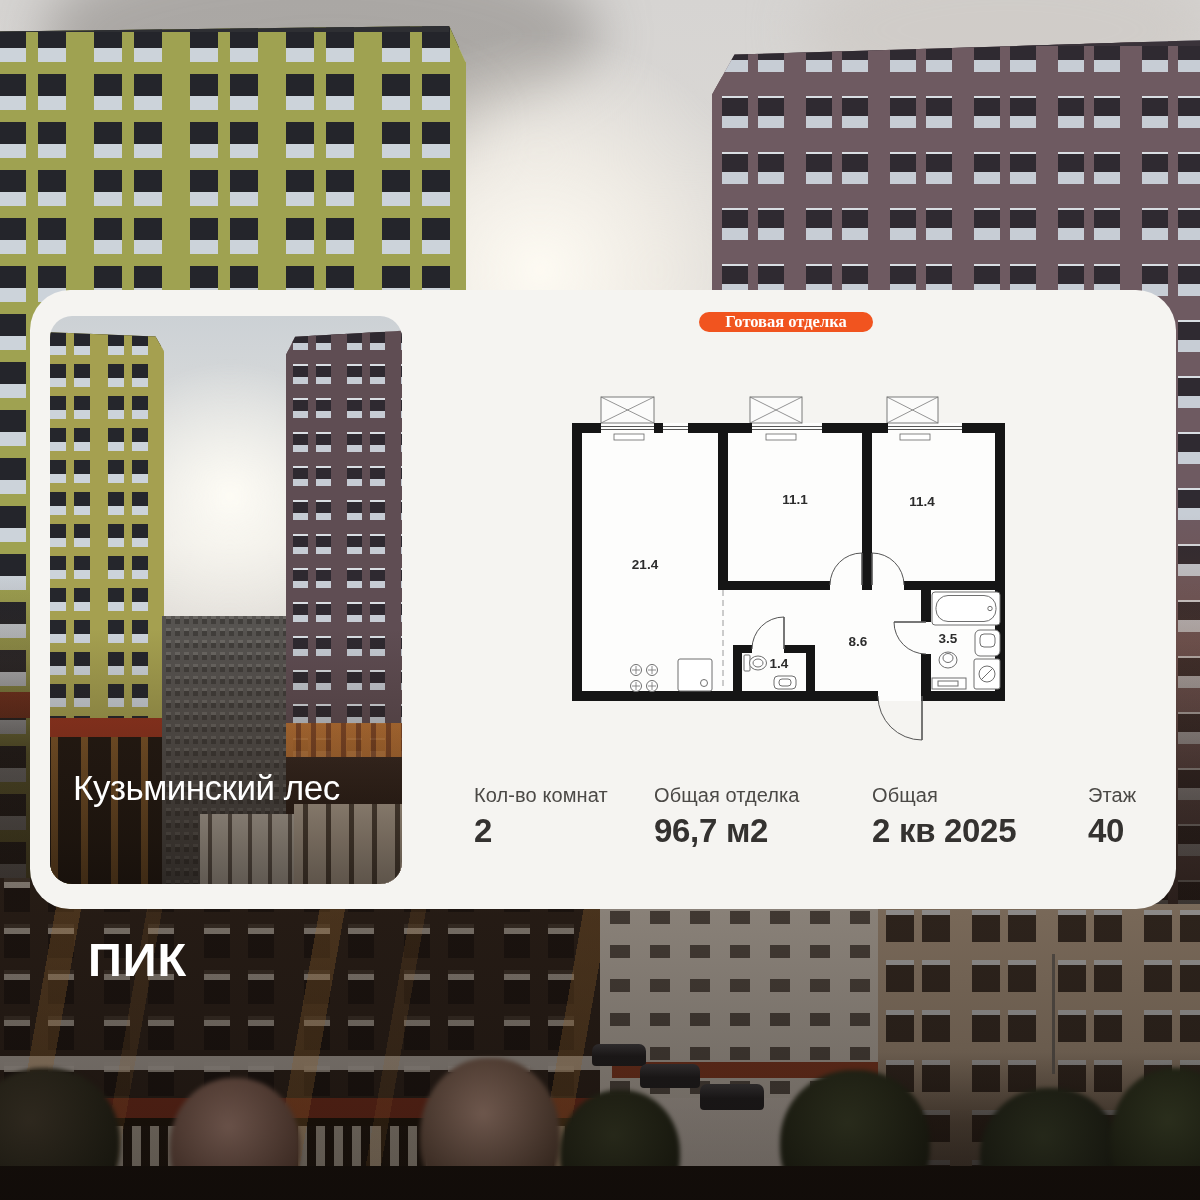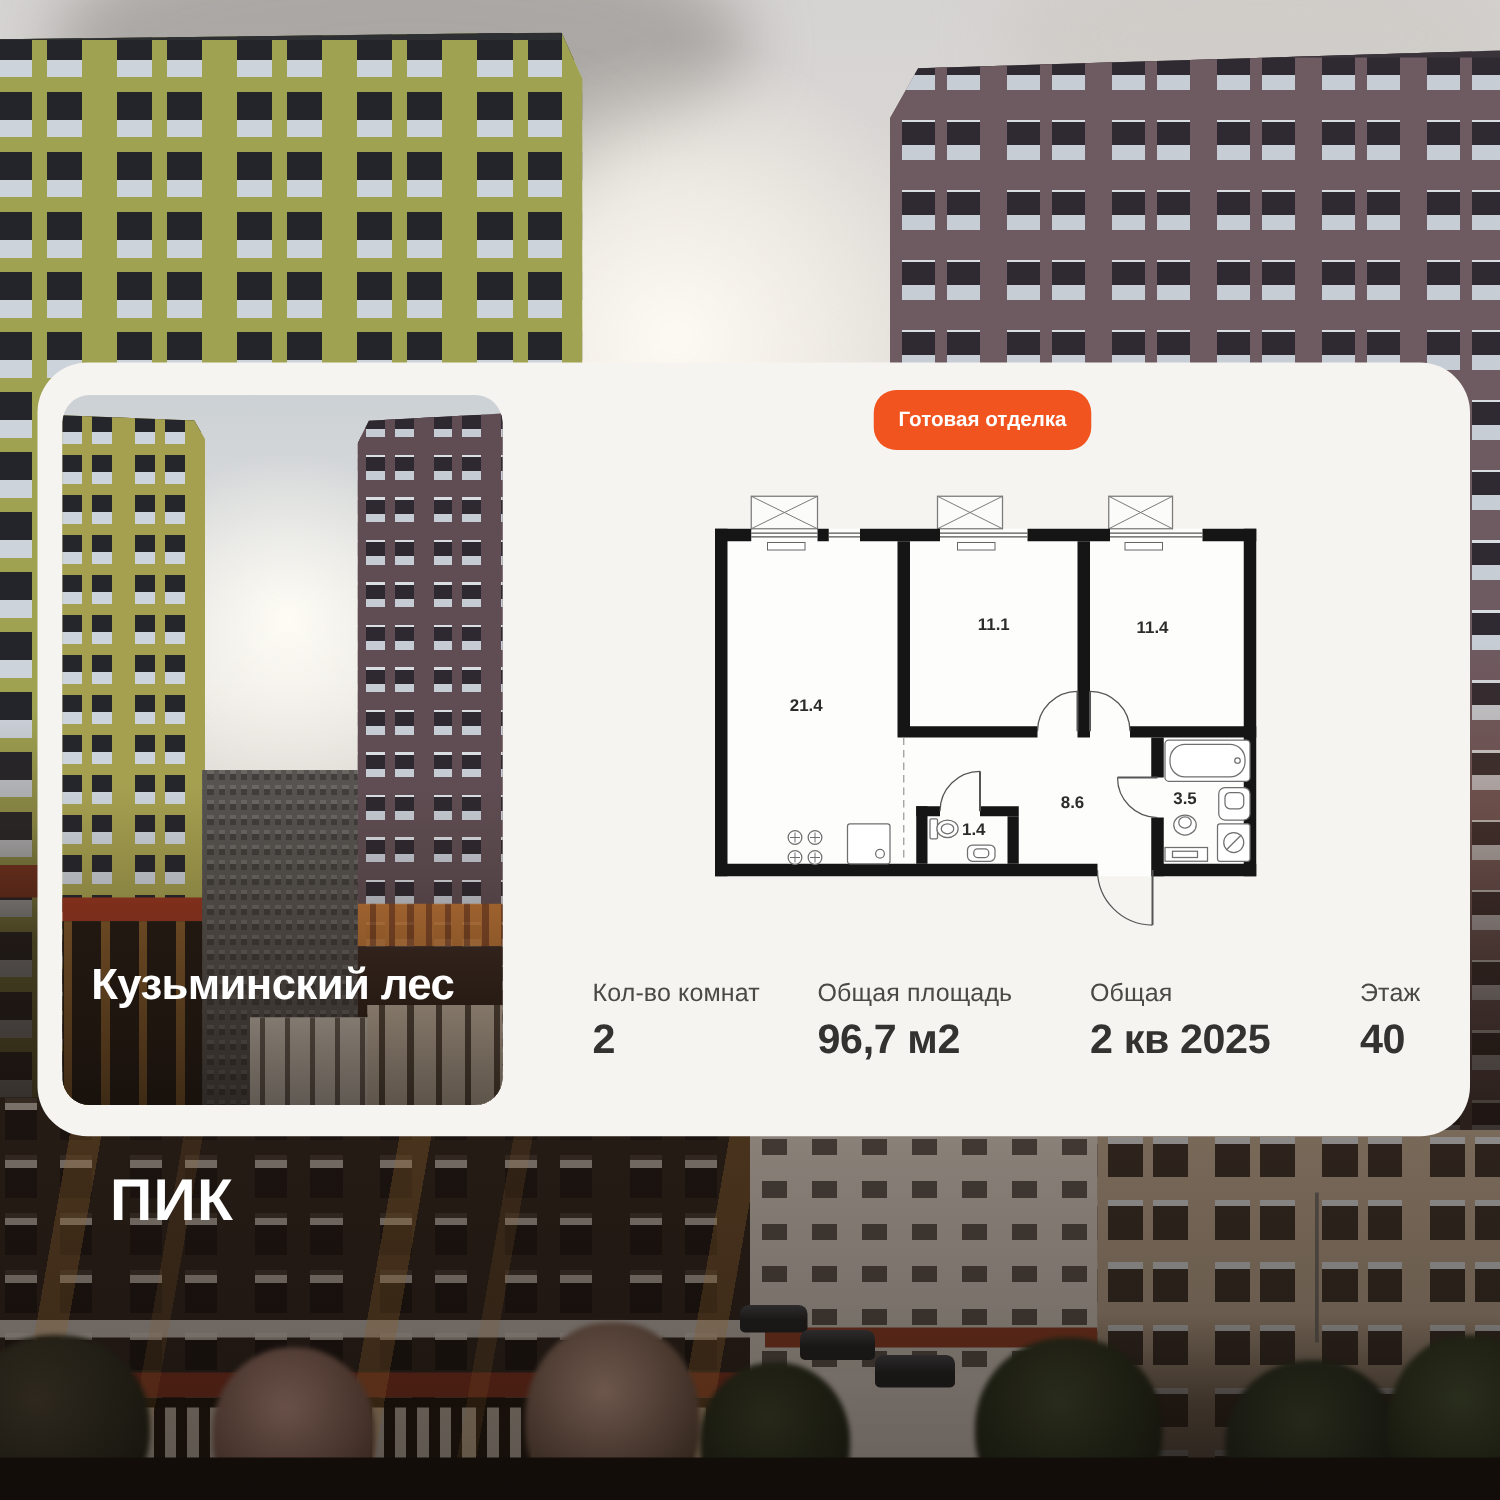--- a/index.html
+++ b/index.html
@@ -104,25 +104,25 @@
     background:repeating-linear-gradient(90deg,#c97a33 0 10px,#8a4a22 10px 15px);}
   .t-tower-right::after{content:"";position:absolute;left:0;top:77%;width:100%;height:23%;
     background:linear-gradient(180deg,#3a2a22 0%,#2a1d16 60%,#21160f 100%);}
   .t-bld-white{position:absolute;left:150px;top:498px;width:104px;height:70px;background-color:#d5cdc0;
     background-image:repeating-linear-gradient(90deg,transparent 0 8px,#6a6158 8px 12px,transparent 12px 20px),
                      repeating-linear-gradient(180deg,#d5cdc0 0 6px,transparent 6px 12px,#d5cdc0 12px 18px);}
   .t-bld-cream{position:absolute;left:244px;top:488px;width:108px;height:80px;background-color:#cfc0ad;
     background-image:repeating-linear-gradient(90deg,transparent 0 9px,#564a3e 9px 14px,transparent 14px 23px),
                      repeating-linear-gradient(180deg,#cfc0ad 0 7px,transparent 7px 14px,#cfc0ad 14px 20px);}
   .thumb-dusk{position:absolute;inset:0;background:linear-gradient(180deg,transparent 0 55%,rgba(35,23,15,.22) 72%,rgba(24,16,10,.5) 92%,rgba(18,12,8,.6) 100%);}
-  .thumb-title{position:absolute;left:23px;top:452px;color:#fff;font-size:35px;font-weight:700;letter-spacing:-.5px;white-space:nowrap;}
-  
-  .badge{position:absolute;left:669px;top:22px;width:174px;height:48px;border-radius:18px;
+  .thumb-title{position:absolute;left:23px;top:452px;color:#fff;font-size:35px;font-weight:400;letter-spacing:-.5px;white-space:nowrap;}
+  
+  .badge{position:absolute;left:669px;top:22px;width:174px;height:20px;border-radius:18px;
          display:flex;align-items:center;justify-content:center;
-         color:#fff;font-size:16.5px;font-weight:700;}
+         color:#fff;font-size:16.5px;font-weight:700;font-family:Liberation Serif, serif;}
   
   .plan{position:absolute;left:540px;top:103px;width:440px;height:352px;}
   
   .spec{position:absolute;top:494px;}
   .spec .lbl{font-size:20px;color:#4b4946;letter-spacing:.1px;}
   .spec .val{margin-top:5px;font-size:33px;font-weight:800;color:#343230;letter-spacing:-.3px;}
   .spec-1{left:444px;} .spec-2{left:624px;} .spec-3{left:842px;} .spec-4{left:1058px;}
   
   .logo{position:absolute;left:88px;top:932px;z-index:6;color:#fff;font-size:47px;font-weight:900;letter-spacing:1px;}
 </style>
@@ -306,21 +306,21 @@
         <text x="378" y="250">3.5</text>
         <text x="209" y="275">1.4</text>
       </g>
     </svg>
 
     <div class="spec spec-1">
       <div class="lbl">Кол-во комнат</div>
       <div class="val">2</div>
     </div>
     <div class="spec spec-2">
-      <div class="lbl">Общая площадь</div>
+      <div class="lbl">Общая отделка</div>
       <div class="val">96,7 м2</div>
     </div>
     <div class="spec spec-3">
       <div class="lbl">Общая</div>
       <div class="val">2 кв 2025</div>
     </div>
     <div class="spec spec-4">
       <div class="lbl">Этаж</div>
       <div class="val">40</div>
     </div>

